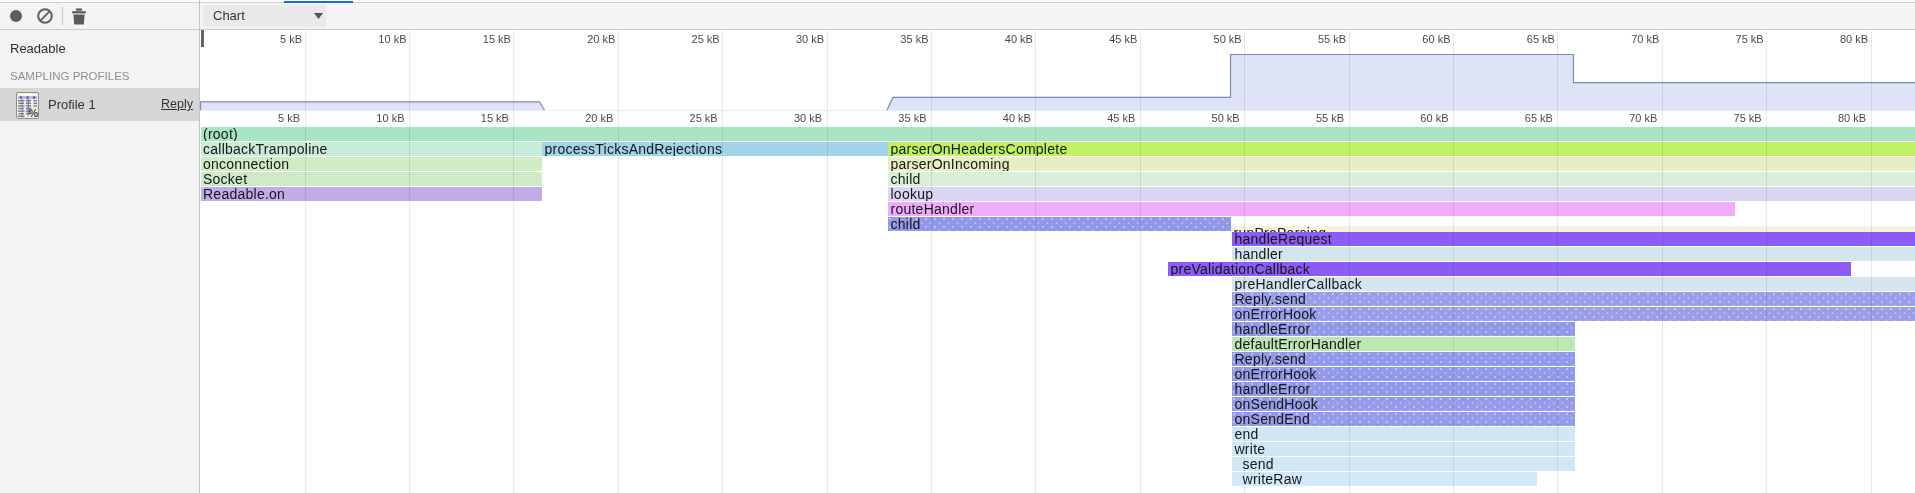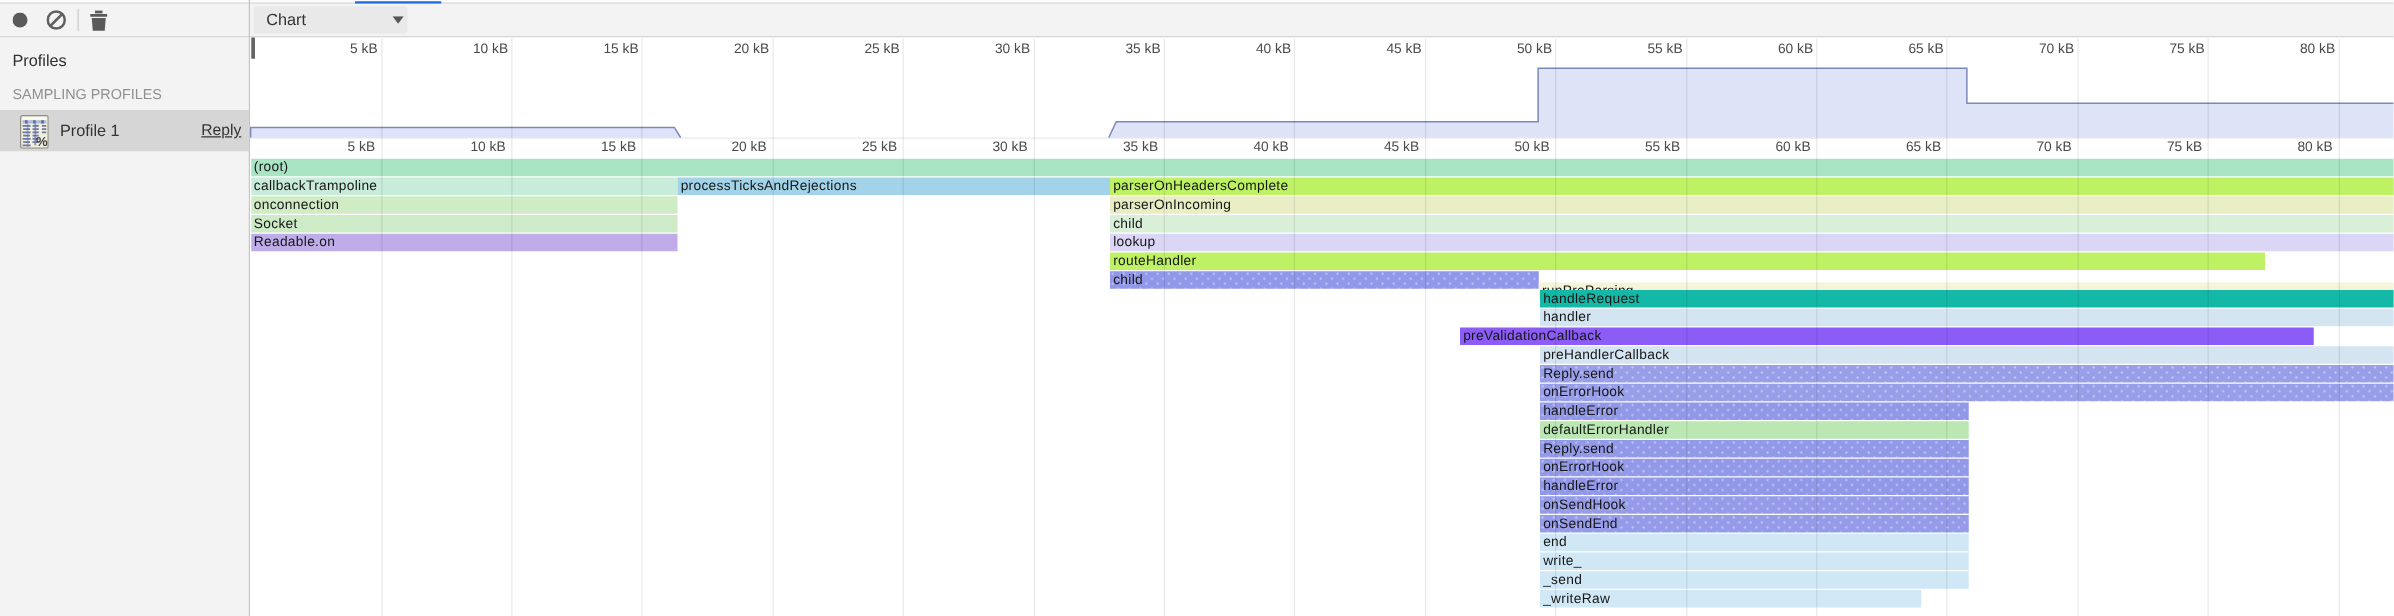--- a/index.html
+++ b/index.html
@@ -1,18 +1,18 @@
 <!DOCTYPE html>
 <html><head><meta charset="utf-8"><style>
 * { margin:0; padding:0; box-sizing:border-box; }
 html,body { width:1915px; height:493px; font-family:"Liberation Sans",sans-serif; background:#fff; overflow:hidden; position:relative; }
 .abs { position:absolute; }
 .grid { position:absolute; top:31px; height:462px; width:1px; background:rgba(0,0,0,0.09); z-index:30; }
 .rlab { position:absolute; font-size:11px; color:#4a4a4a; height:14px; line-height:14px; z-index:5; }
-.bar { position:absolute; height:14px; font-size:11px; line-height:14px; color:#161616; padding-left:2.5px; letter-spacing:0.25px; white-space:nowrap; overflow:hidden; z-index:10; }
+.bar { position:absolute; height:14px; font-size:14px; line-height:14px; color:#161616; padding-left:2.5px; letter-spacing:0.25px; white-space:nowrap; overflow:hidden; z-index:10; }
 .dots { background-image:radial-gradient(circle at 2px 2px, rgba(238,244,255,0.45) 0.7px, transparent 1.2px), radial-gradient(circle at 6.5px 6px, rgba(238,244,255,0.45) 0.7px, transparent 1.2px); background-size:9px 8px; }
 .ov { position:absolute; left:200px; top:30px; z-index:6; }
 </style></head>
 <body>
 
 <div class="abs" style="left:0;top:0;width:1915px;height:2px;background:#fbfbfb"></div>
 <div class="abs" style="left:0;top:2px;width:1915px;height:1px;background:#d0d0d0"></div>
 <div class="abs" style="left:284px;top:1px;width:69px;height:2px;background:#1e6be0"></div>
 
 <div class="abs" style="left:0;top:3px;width:1915px;height:26px;background:#f3f3f3"></div>
@@ -33,21 +33,21 @@
   </svg>
 
 <div class="abs" style="left:203px;top:5px;width:123px;height:22px;background:#e9e9e9;border-radius:2px"></div>
 <div class="abs" style="left:213px;top:5px;height:22px;line-height:22px;font-size:13px;color:#333">Chart</div>
 <svg class="abs" style="left:314px;top:13px" width="9" height="6">
     <path d="M0,0 L9,0 L4.5,6 Z" fill="#555"></path>
   </svg>
 
 <div class="abs" style="left:0;top:30px;width:199px;height:463px;background:#f3f3f3"></div>
 <div class="abs" style="left:199px;top:0;width:1px;height:493px;background:#c5c5c5;z-index:40"></div>
-<div class="abs" style="left:10px;top:41px;font-size:13px;color:#303030">Profiles</div>
+<div class="abs" style="left:10px;top:41px;font-size:13px;color:#303030">Readable</div>
 <div class="abs" style="left:10px;top:70px;font-size:11.5px;color:#8f8f8f">SAMPLING PROFILES</div>
 <div class="abs" style="left:0;top:88px;width:199px;height:33px;background:#d6d6d6">
   <svg style="position:absolute;left:16px;top:4px" width="23" height="27" viewBox="0 0 23 27">
     <rect x="0.5" y="0.5" width="22" height="26" rx="1.5" fill="#f2f0da" stroke="#8f8f85"></rect>
     <rect x="2" y="1.8" width="19" height="2" fill="#fcfcf6"></rect>
     <rect x="2" y="4.2" width="19" height="2.6" fill="#aeb8d8"></rect>
     <rect x="4" y="4.2" width="2" height="2.6" fill="#5568b0"></rect>
     <rect x="10.5" y="4.2" width="2" height="2.6" fill="#5568b0"></rect>
     <rect x="17" y="4.2" width="2" height="2.6" fill="#5568b0"></rect>
     <g fill="#6d78ab">
@@ -140,24 +140,24 @@
 <div class="bar" style="left:200.5px;top:127px;width:1714.5px;background-color:#a9e4c3">(root)</div>
 <div class="bar" style="left:200.5px;top:142px;width:341.5px;background-color:#c8ebda">callbackTrampoline</div>
 <div class="bar" style="left:542px;top:142px;width:345.5px;background-color:#a2d3e8">processTicksAndRejections</div>
 <div class="bar" style="left:888px;top:142px;width:1194px;background-color:#bef264">parserOnHeadersComplete</div>
 <div class="bar" style="left:200.5px;top:157px;width:341.5px;background-color:#d0ecc5">onconnection</div>
 <div class="bar" style="left:888px;top:157px;width:1027px;background-color:#e8edc4">parserOnIncoming</div>
 <div class="bar" style="left:200.5px;top:172px;width:341.5px;background-color:#ceebc7">Socket</div>
 <div class="bar" style="left:888px;top:172px;width:1027px;background-color:#d9efd8">child</div>
 <div class="bar" style="left:200.5px;top:187px;width:341.5px;background-color:#c0ace9">Readable.on</div>
 <div class="bar" style="left:888px;top:187px;width:1027px;background-color:#dbd6f6">lookup</div>
-<div class="bar" style="left:888px;top:202px;width:924px;background-color:#bef264">routeHandler</div>
+<div class="bar" style="left:888px;top:202px;width:847px;background-color:#f0abfc">routeHandler</div>
 <div class="bar dots" style="left:888px;top:217px;width:343px;background-color:#9197e9">child</div>
 <div class="bar" style="left:1231px;top:226px;width:684px;background-color:#f5f3d8">runPreParsing</div>
-<div class="bar" style="left:1232px;top:232px;width:683px;background-color:#14b8a6">handleRequest</div>
+<div class="bar" style="left:1232px;top:232px;width:683px;background-color:#8b5cf6">handleRequest</div>
 <div class="bar" style="left:1232px;top:247px;width:683px;background-color:#d4e5f2">handler</div>
 <div class="bar" style="left:1168px;top:262px;width:683px;background-color:#8b5cf6">preValidationCallback</div>
 <div class="bar" style="left:1232px;top:277px;width:683px;background-color:#d4e4f1">preHandlerCallback</div>
 <div class="bar dots" style="left:1232px;top:292px;width:683px;background-color:#999ee9">Reply.send</div>
 <div class="bar dots" style="left:1232px;top:307px;width:683px;background-color:#999ee9">onErrorHook</div>
 <div class="bar dots" style="left:1232px;top:322px;width:342.5px;background-color:#9298e8">handleError</div>
 <div class="bar" style="left:1232px;top:337px;width:342.5px;background-color:#bae7b2">defaultErrorHandler</div>
 <div class="bar dots" style="left:1232px;top:352px;width:342.5px;background-color:#9399e9">Reply.send</div>
 <div class="bar dots" style="left:1232px;top:367px;width:342.5px;background-color:#9399e9">onErrorHook</div>
 <div class="bar dots" style="left:1232px;top:382px;width:342.5px;background-color:#9298e8">handleError</div>

